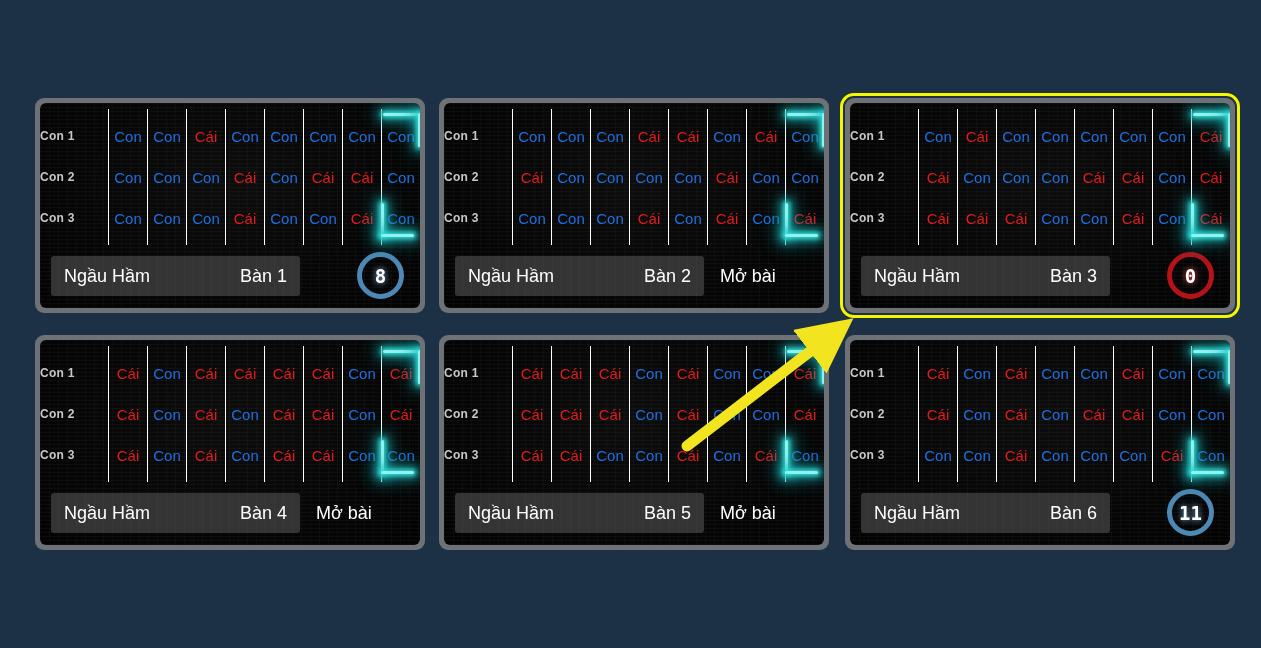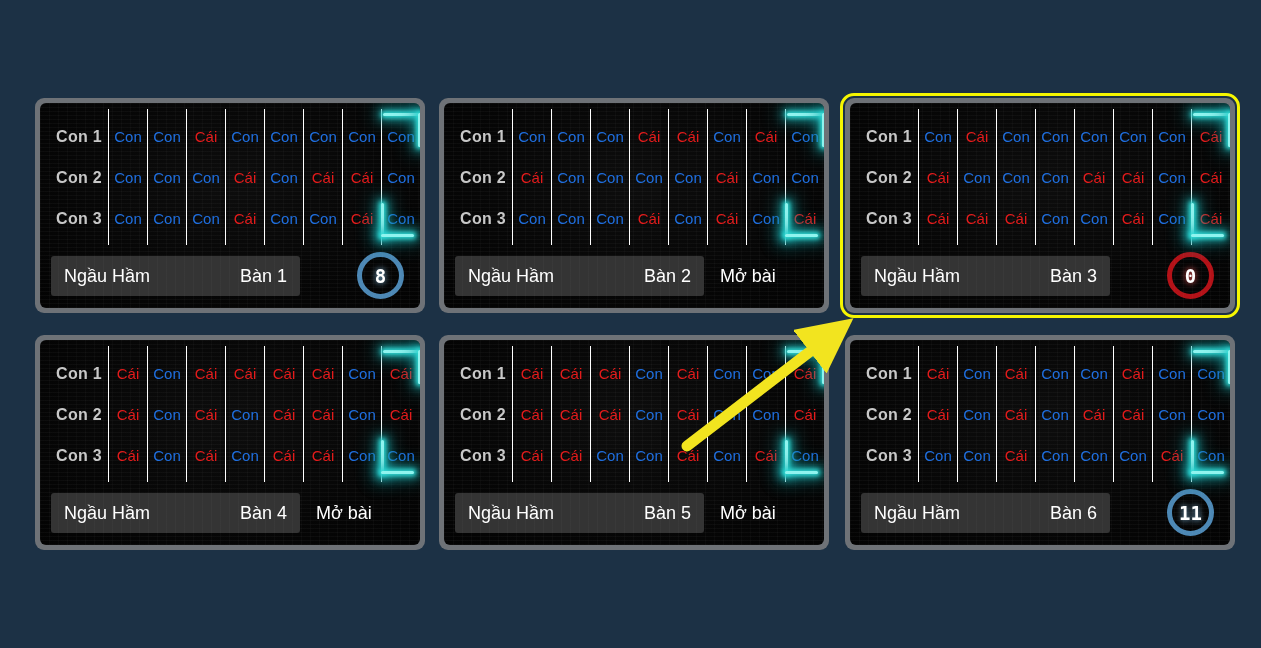--- a/index.html
+++ b/index.html
@@ -88,24 +88,23 @@
     width: 68px;
     flex: 0 0 68px;
     display: flex;
     flex-direction: column;
     justify-content: center;
     z-index: 3;
   }
   .row-label {
     height: 41px;
     line-height: 41px;
-    text-align: right;
     padding-right: 6px;
     color: #c8c8c8;
-    font-size: 16px;
+    font-size: 12px;
     font-weight: bold;
     letter-spacing: 0.3px;
     white-space: nowrap;
   }
   .data-cols {
     position: relative;
     flex: 1 1 auto;
     display: flex;
     height: 100%;
   }

